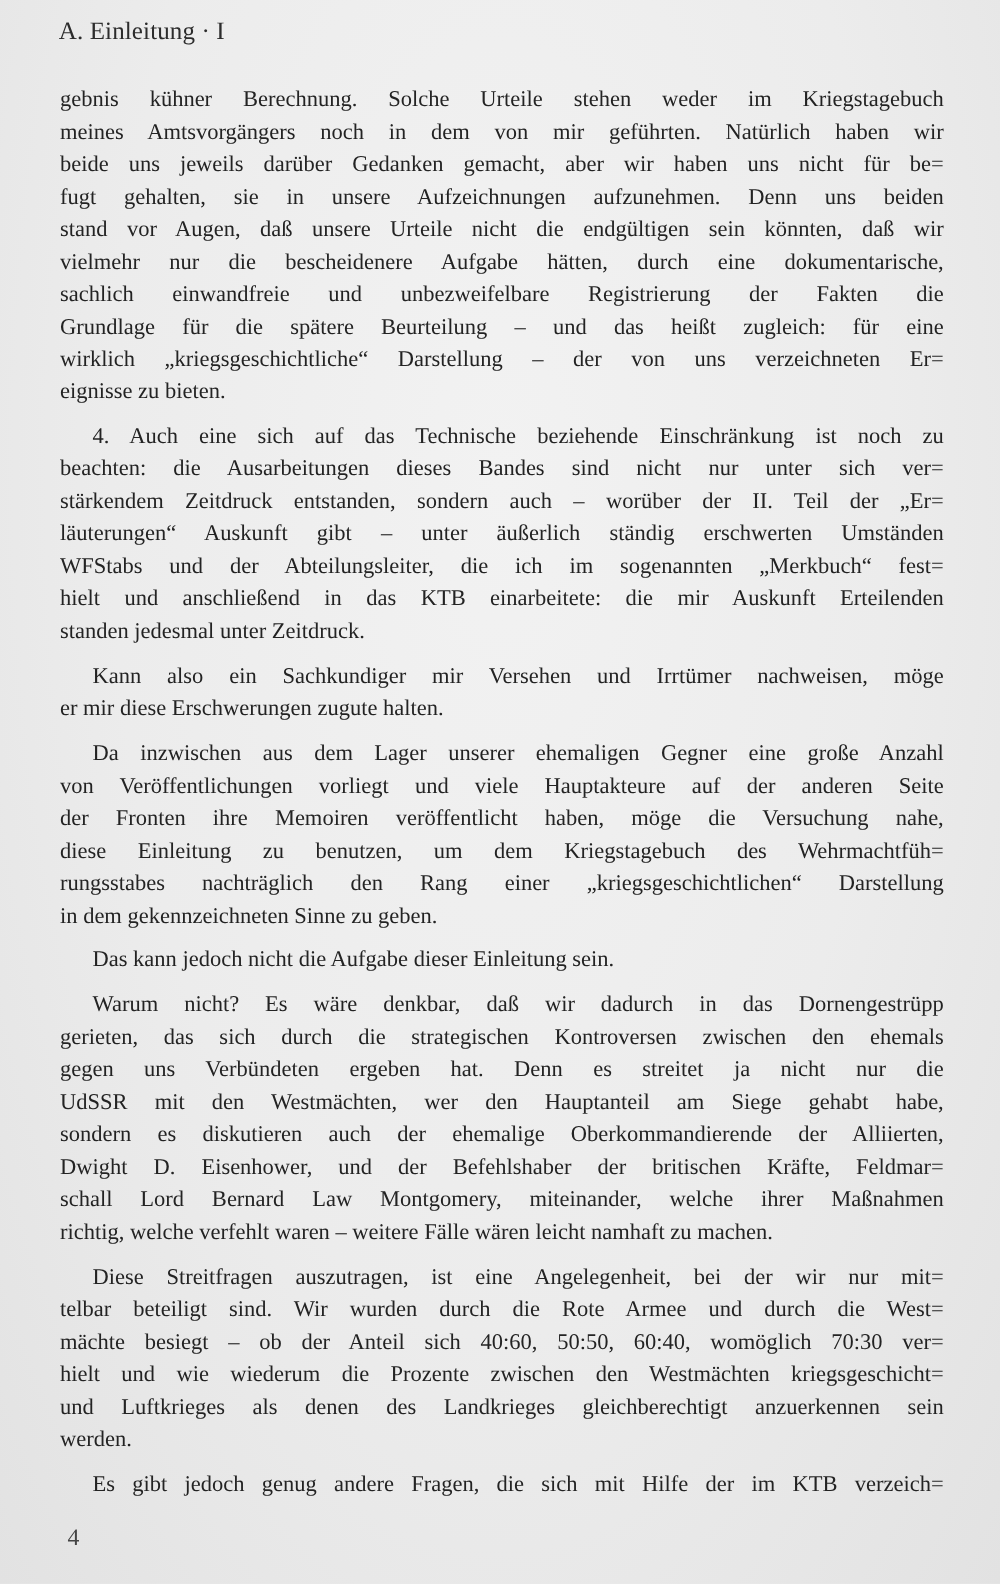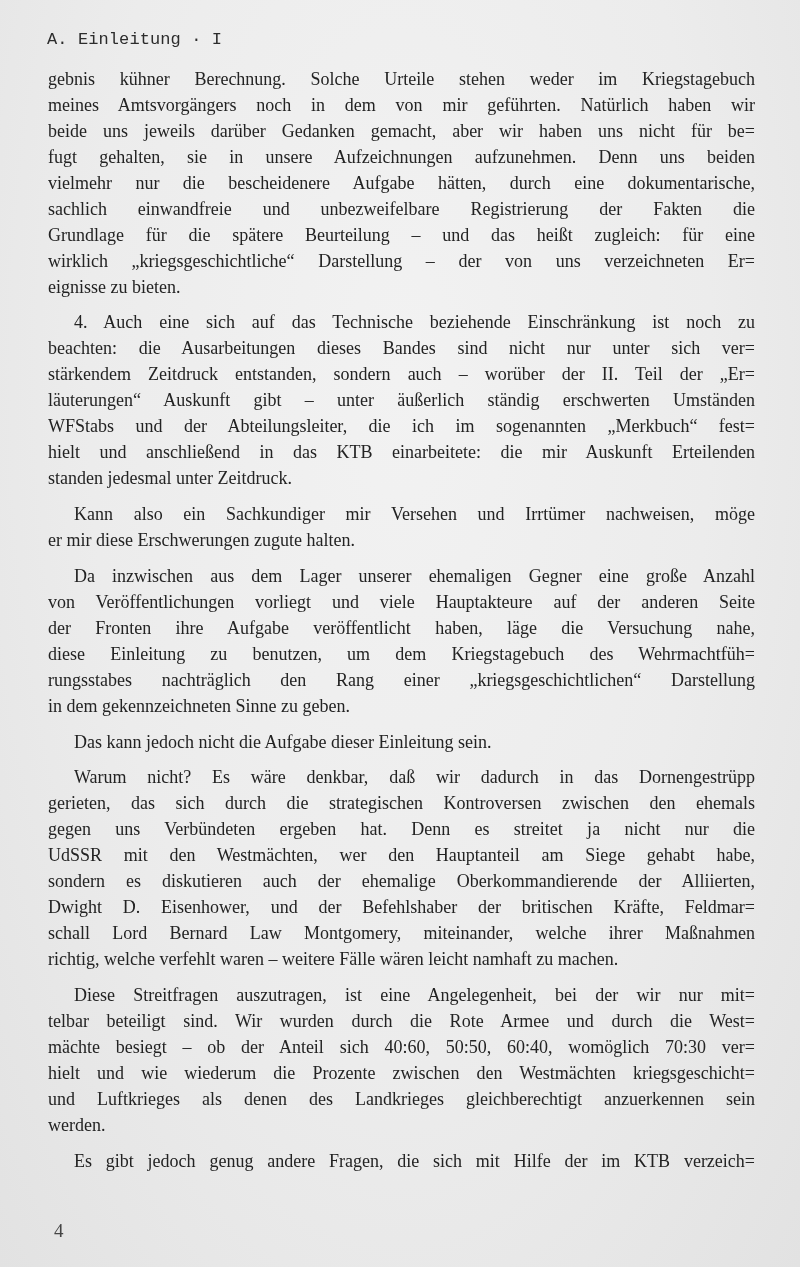--- a/index.html
+++ b/index.html
@@ -9,24 +9,23 @@
       position: relative;
       font-family: "DejaVu Serif", "Liberation Serif", serif;
       color: #262626;
     }
     .page {
       position: absolute; left: 0; top: 0; width: 800px; height: 1267px;
       background: radial-gradient(ellipse at 50% 30%, #f2f2f2 0%, #ececec 55%, #e2e2e2 100%);
     }
     .running-head {
       position: absolute; left: 47px; top: 14px;
-      font-family: Liberation Mono, monospace;
-      font-size: 17px; letter-spacing: 0.1px;
+      font-family: Liberation Serif, serif;
+      font-size: 20px; letter-spacing: 0.1px;
       color: #2c2c2c;
-      margin-top: 16px;
     }
     .body-text {
       position: absolute; left: 48px; top: 67px; width: 707px;
       font-family: "Liberation Serif", serif;
       font-size: 18px;
       line-height: 25.95px;
       color: #232323;
     }
     .line {
       display: block; white-space: nowrap; height: 25.95px;
@@ -43,37 +42,38 @@
 </head>
 <body>
 
 <div class="page">
   <div class="running-head">A. Einleitung · I</div>
   <div class="body-text" id="body-text">
       <span class="line">gebnis kühner Berechnung. Solche Urteile stehen weder im Kriegstagebuch</span>
       <span class="line">meines Amtsvorgängers noch in dem von mir geführten. Natürlich haben wir</span>
       <span class="line">beide uns jeweils darüber Gedanken gemacht, aber wir haben uns nicht für be=</span>
       <span class="line">fugt gehalten, sie in unsere Aufzeichnungen aufzunehmen. Denn uns beiden</span>
+      <span class="line">stand vor Augen, daß unsere Urteile nicht die endgültigen sein könnten, daß wir</span>
       <span class="line">vielmehr nur die bescheidenere Aufgabe hätten, durch eine dokumentarische,</span>
       <span class="line">sachlich einwandfreie und unbezweifelbare Registrierung der Fakten die</span>
       <span class="line">Grundlage für die spätere Beurteilung – und das heißt zugleich: für eine</span>
       <span class="line">wirklich „kriegsgeschichtliche“ Darstellung – der von uns verzeichneten Er=</span>
       <span class="line last">eignisse zu bieten.</span>
       <span class="line indent">4. Auch eine sich auf das Technische beziehende Einschränkung ist noch zu</span>
       <span class="line">beachten: die Ausarbeitungen dieses Bandes sind nicht nur unter sich ver=</span>
       <span class="line">stärkendem Zeitdruck entstanden, sondern auch – worüber der II. Teil der „Er=</span>
       <span class="line">läuterungen“ Auskunft gibt – unter äußerlich ständig erschwerten Umständen</span>
       <span class="line">WFStabs und der Abteilungsleiter, die ich im sogenannten „Merkbuch“ fest=</span>
       <span class="line">hielt und anschließend in das KTB einarbeitete: die mir Auskunft Erteilenden</span>
       <span class="line last">standen jedesmal unter Zeitdruck.</span>
       <span class="line indent">Kann also ein Sachkundiger mir Versehen und Irrtümer nachweisen, möge</span>
       <span class="line last">er mir diese Erschwerungen zugute halten.</span>
       <span class="line indent">Da inzwischen aus dem Lager unserer ehemaligen Gegner eine große Anzahl</span>
       <span class="line">von Veröffentlichungen vorliegt und viele Hauptakteure auf der anderen Seite</span>
-      <span class="line">der Fronten ihre Aufgabe veröffentlicht haben, läge die Versuchung nahe,</span>
+      <span class="line">der Fronten ihre Memoiren veröffentlicht haben, möge die Versuchung nahe,</span>
       <span class="line">diese Einleitung zu benutzen, um dem Kriegstagebuch des Wehrmachtfüh=</span>
       <span class="line">rungsstabes nachträglich den Rang einer „kriegsgeschichtlichen“ Darstellung</span>
       <span class="line last">in dem gekennzeichneten Sinne zu geben.</span>
       <span class="line indent last">Das kann jedoch nicht die Aufgabe dieser Einleitung sein.</span>
       <span class="line indent">Warum nicht? Es wäre denkbar, daß wir dadurch in das Dornengestrüpp</span>
       <span class="line">gerieten, das sich durch die strategischen Kontroversen zwischen den ehemals</span>
       <span class="line">gegen uns Verbündeten ergeben hat. Denn es streitet ja nicht nur die</span>
       <span class="line">UdSSR mit den Westmächten, wer den Hauptanteil am Siege gehabt habe,</span>
       <span class="line">sondern es diskutieren auch der ehemalige Oberkommandierende der Alliierten,</span>
       <span class="line">Dwight D. Eisenhower, und der Befehlshaber der britischen Kräfte, Feldmar=</span>

